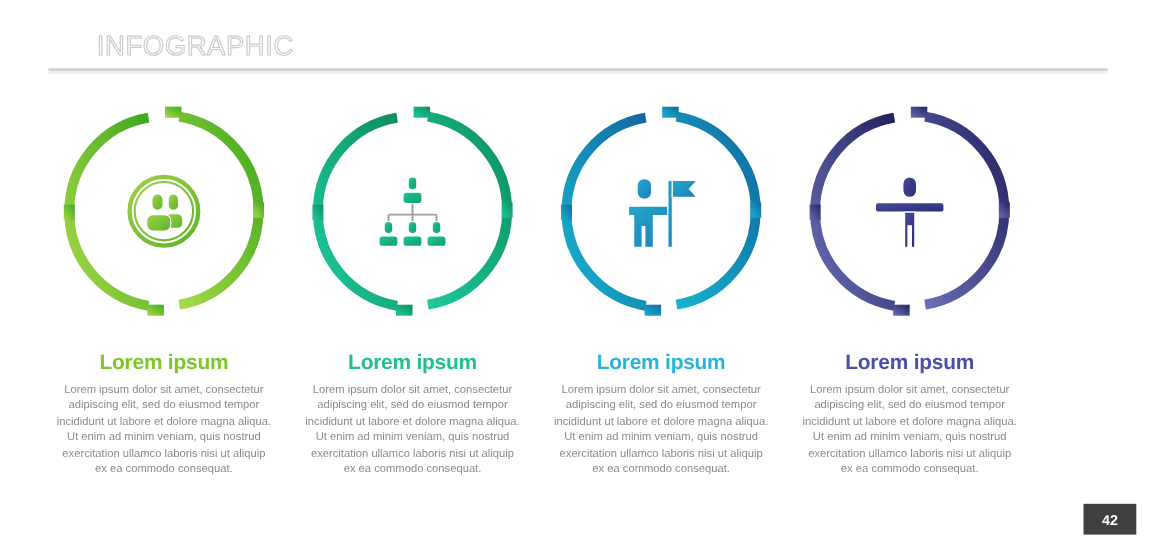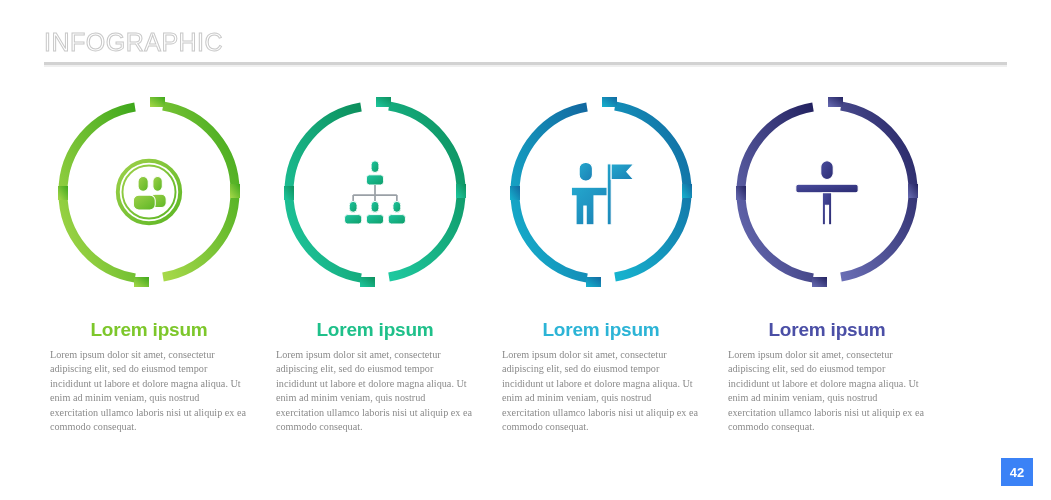--- a/index.html
+++ b/index.html
@@ -20,20 +20,21 @@
     position: absolute;
     left: 44px;
     top: 28px;
     width: 963px;
   }
   .title-row {
     display: flex;
     align-items: flex-start;
     gap: 9px;
     height: 28px;
+    margin-left: 44px;
   }
   .title-light {
     font-size: 25px;
     font-weight: 400;
     letter-spacing: 0.5px;
     color: #ffffff;
     -webkit-text-stroke: 1px #c9c9c9;
     text-stroke: 1px #c9c9c9;
     font-family: "Liberation Sans", sans-serif;
   }
@@ -104,31 +105,32 @@
     font-weight: 700;
     letter-spacing: -0.2px;
     line-height: 1;
   }
   .col-body {
     margin-top: 9px;
     width: 198px;
     font-size: 10.2px;
     line-height: 1.42;
     color: #8b8b8b;
-    font-family: Liberation Serif, serif;
+    text-align: center;
+    font-family: Liberation Sans, sans-serif;
   }
 
   
   .badge {
     position: absolute;
     right: 18px;
     bottom: 14px;
-    width: 32px;
+    width: 48px;
     height: 28px;
-    background: #3b82f6;
+    background: #404040;
     color: #ffffff;
     font-size: 13px;
     font-weight: 700;
     display: flex;
     align-items: center;
     justify-content: center;
   }
 </style>
 </head>
 <body>

